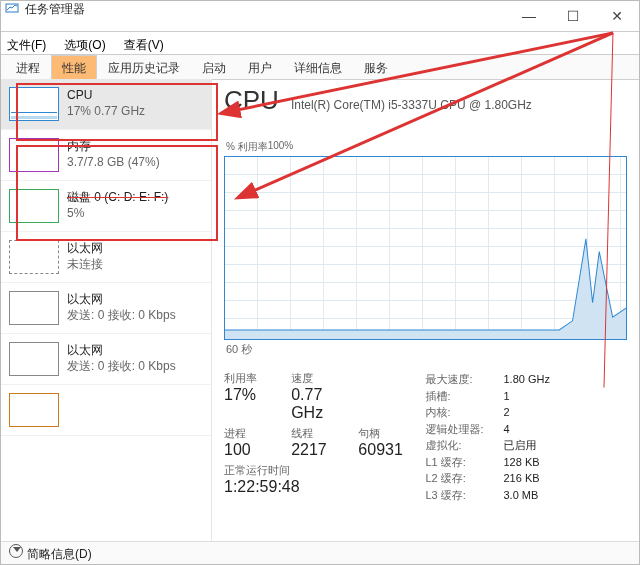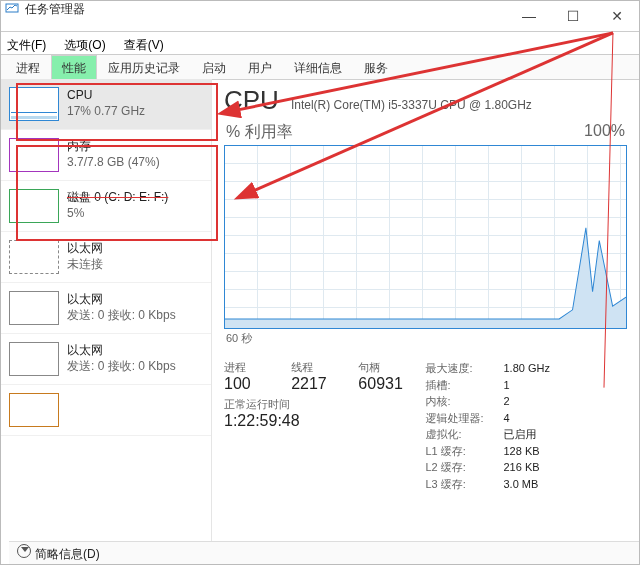--- a/index.html
+++ b/index.html
@@ -6,56 +6,56 @@
   .window{width:640px;height:565px;background:#fff;position:relative;box-sizing:border-box;border:1px solid #bbb;overflow:hidden}
   .titlebar{height:30px;display:flex;padding-left:4px;border-bottom:1px solid #ccc;background:#fff}
   .titlebar .icon{width:14px;height:14px;margin-right:6px;display:inline-block}
   .titlebar .title{flex:1}
   .winbtns{display:flex}
   .winbtn{width:44px;height:30px;display:flex;align-items:center;justify-content:center;font-size:14px;color:#444}
   .menubar{height:22px;display:flex;align-items:flex-end;padding:0 6px;gap:18px;border-bottom:1px solid #ccc}
   .menubar span{color:#000}
   .tabbar{height:24px;display:flex;align-items:flex-end;padding:0 4px;border-bottom:1px solid #d0d0d0;background:#fafafa}
   .tab{padding:4px 10px 3px 10px;border:1px solid transparent;border-bottom:none;position:relative;top:1px;color:#333}
-  .tab.active{background:#86efac;border-color:#d0d0d0}
+  .tab.active{background:#fdba74;border-color:#d0d0d0}
   .body{position:absolute;left:0;right:0;top:78px;bottom:22px;display:flex}
   .sidebar{width:210px;border-right:1px solid #e5e5e5;overflow:hidden}
   .sideitem{display:flex;align-items:center;height:50px;padding:0 8px;border-bottom:1px solid #f0f0f0}
   .sideitem .thumb{width:50px;height:34px;border:1px solid #888;margin-right:8px;box-sizing:border-box;background:#fff;position:relative}
   .sideitem .info{line-height:1.3}
   .sideitem .name{color:#222}
   .sideitem .sub{color:#666}
   .sideitem.selected{background:#e8e8e8}
   .thumb.cpu{border-color:#2f87d4}
   .thumb.mem{border-color:#a335bd}
   .thumb.disk{border-color:#3aa658}
   .thumb.wifi{border-color:#c77a1e}
   .strike{text-decoration:line-through;text-decoration-color:#d33}
   .thumb.cpu::after{content:"";position:absolute;left:1px;right:1px;bottom:1px;height:6px;border-top:1px solid #2f87d4;background:linear-gradient(to top,#b9d9ef 0,#b9d9ef 3px,transparent 3px)}
   .main{flex:1;padding:4px 12px 0 12px;position:relative}
   .h1{display:flex;align-items:baseline;gap:12px;margin-top:2px}
   .h1 .big{font-size:26px;color:#333;font-weight:400}
   .h1 .small{font-size:12px;color:#555}
-  .chartlbl{display:flex;justify-content:space-between;font-size:16px;color:#666;margin-top:6px;padding:0 2px}
+  .chartlbl{display:flex;font-size:10px;color:#666;margin-top:24px;padding:0 2px}
   .chart{width:100%;height:184px;border:1px solid #2f87d4;box-sizing:border-box;background:#fff;position:relative;margin-top:2px}
   .chart .gridh{position:absolute;left:0;right:0;top:0;bottom:0;background:repeating-linear-gradient(to bottom,transparent 0 17px,#dfe9f0 17px 18px)}
   .chart .gridv{position:absolute;left:0;right:0;top:0;bottom:0;background:repeating-linear-gradient(to right,transparent 0 32px,#dfe9f0 32px 33px)}
   .chart svg{position:absolute;left:0;top:0;width:100%;height:100%}
   .chartfoot{font-size:11px;color:#666;margin:2px 0 14px 2px}
   .stats{display:flex;gap:0;margin-top:4px}
   .statsL{flex:1}
   .statsR{flex:1;font-size:11px;color:#444}
   .row{display:flex;margin-bottom:4px}
   .col{flex:1}
   .lbl{font-size:11px;color:#666}
   .val{font-size:16px;color:#222}
   .kv{display:flex;line-height:1.5}
   .kv .k{width:78px;color:#666}
   .kv .v{color:#222}
-  .footer{position:absolute;left:8px;right:0;bottom:0;height:22px;border-top:1px solid #ddd;display:flex;align-items:center;padding:0 8px;gap:10px;font-size:12px;background:#fafafa}
+  .footer{position:absolute;left:0;right:0;bottom:0;height:22px;border-top:1px solid #ddd;display:flex;align-items:center;padding:0 8px;gap:10px;font-size:12px;background:#fafafa}
   .chev{display:inline-block;width:12px;height:12px;border:1px solid #555;border-radius:50%;position:relative;margin-right:4px}
   .chev::after{content:"";position:absolute;left:3px;top:2px;border-left:4px solid transparent;border-right:4px solid transparent;border-top:5px solid #555}
   .footer .link{color:#0a66c2}
   .redbox{position:absolute;border:2px solid #d33;box-sizing:border-box;pointer-events:none}
   
   .overlay{position:absolute;left:0;top:0;width:100%;height:100%;pointer-events:none}
 </style>
 </head>
 <body>
 
@@ -158,20 +158,31 @@
           <polyline id="chartfill" fill="#cfe3f3" stroke="none" points="0,184 0,174.8 33.33333333333333,174.8 66.66666666666666,174.8 100,174.8 133.33333333333331,174.8 166.66666666666669,174.8 200,174.8 233.33333333333334,174.8 266.66666666666663,174.8 300,174.8 333.33333333333337,174.8 346.6666666666667,165.6 360,82.8 366.66666666666663,147.2 373.3333333333333,95.68 386.6666666666667,161.92000000000002 400,152.72 400,184"></polyline>
           <polyline id="chartline" fill="none" stroke="#2f87d4" stroke-width="1" points="0,174.8 33.33333333333333,174.8 66.66666666666666,174.8 100,174.8 133.33333333333331,174.8 166.66666666666669,174.8 200,174.8 233.33333333333334,174.8 266.66666666666663,174.8 300,174.8 333.33333333333337,174.8 346.6666666666667,165.6 360,82.8 366.66666666666663,147.2 373.3333333333333,95.68 386.6666666666667,161.92000000000002 400,152.72"></polyline>
         </svg>
       </div>
       <div class="chartfoot">60 秒</div>
 
       <div class="stats">
         <div class="statsL">
           <div class="row">
             <div class="col">
+                <div class="lbl">利用率</div>
+                <div class="val">17%</div>
+              </div>
+            <div class="col">
+                <div class="lbl">速度</div>
+                <div class="val">0.77 GHz</div>
+              </div>
+            <div class="col"></div>
+          </div>
+          <div class="row">
+            <div class="col">
                 <div class="lbl">进程</div>
                 <div class="val">100</div>
               </div>
             <div class="col">
                 <div class="lbl">线程</div>
                 <div class="val">2217</div>
               </div>
             <div class="col">
                 <div class="lbl">句柄</div>
                 <div class="val">60931</div>

